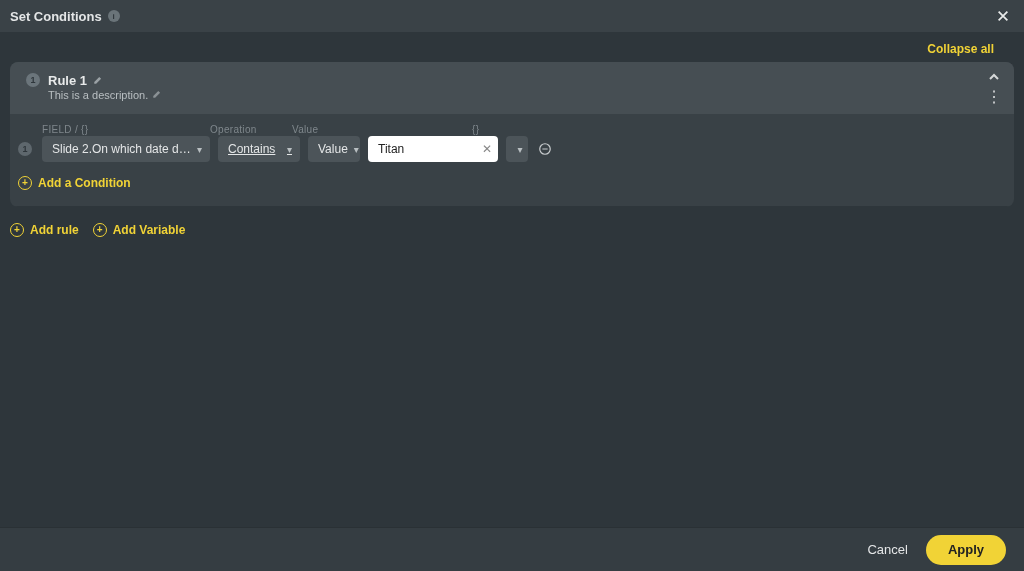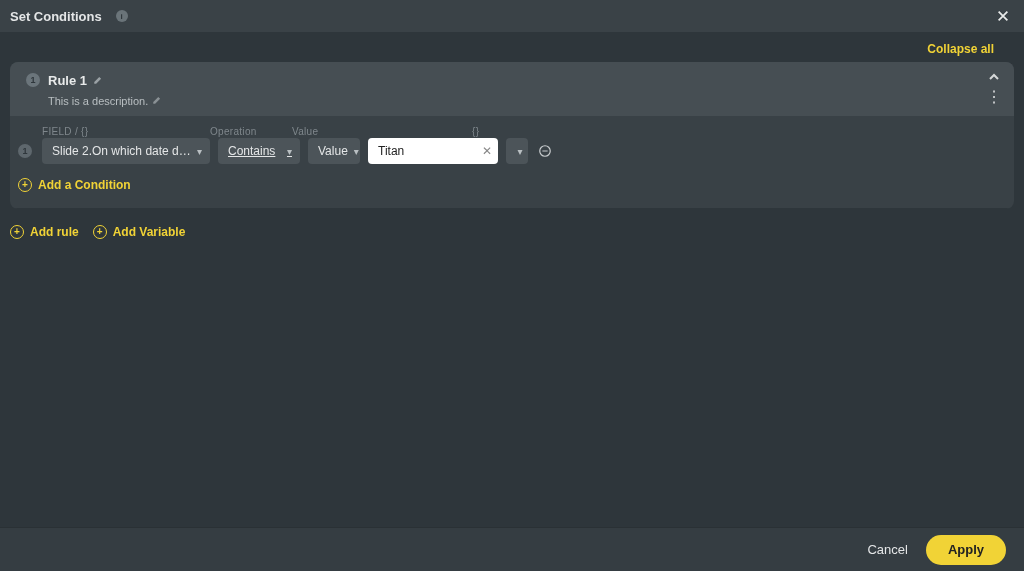--- a/index.html
+++ b/index.html
@@ -13,21 +13,21 @@
     position: relative;
   }
   .header {
     display: flex;
     align-items: center;
     justify-content: space-between;
     height: 32px;
     padding: 0 12px 0 10px;
     background: #3a4247;
   }
-  .header-title-wrap { display: flex; align-items: center; gap: 14px; }
+  .header-title-wrap { display: flex; align-items: center; gap: 6px; }
   .header-title { font-size: 13px; font-weight: 700; color: #e4e6e7; }
   .info-circle {
     width: 12px; height: 12px; border-radius: 50%;
     background: #6a7479; display: flex; align-items: center; justify-content: center;
     font-size: 8px; color: #2e363b; font-weight: 700;
   }
   .close-x {
     color: #e8eaea; font-size: 18px; line-height: 1; cursor: pointer;
     width: 18px; height: 18px; display: flex; align-items: center; justify-content: center;
   }
@@ -46,21 +46,21 @@
     background: #464e53;
     padding: 9px 12px 9px 16px;
     display: flex; align-items: flex-start; justify-content: space-between;
   }
   .rule-header-left { display: flex; align-items: flex-start; gap: 8px; }
   .num-circle {
     width: 14px; height: 14px; border-radius: 50%;
     background: #6b757b; display: flex; align-items: center; justify-content: center;
     font-size: 9px; color: #2e363b; font-weight: 700; margin-top: 2px;
   }
-  .rule-title-block { display: flex; flex-direction: column; gap: 6px; }
+  .rule-title-block { display: flex; flex-direction: column; gap: 0; }
   .rule-title-row { display: flex; align-items: center; gap: 6px; }
   .rule-title { font-size: 13px; font-weight: 800; color: #e8eaea; }
   .pencil-icon svg { width: 10px; height: 10px; }
   .rule-desc { font-size: 11px; color: #b9bfc2; display: flex; align-items: center; gap: 4px; }
   .rule-header-right { display: flex; flex-direction: column; align-items: center; gap: 4px; }
   .chevron-up, .kebab { color: #d6d8d9; cursor: pointer; font-size: 14px; line-height: 1; }
   .kebab { font-size: 16px; }
 
   .rule-body { display: flex; }
   .if-col {

